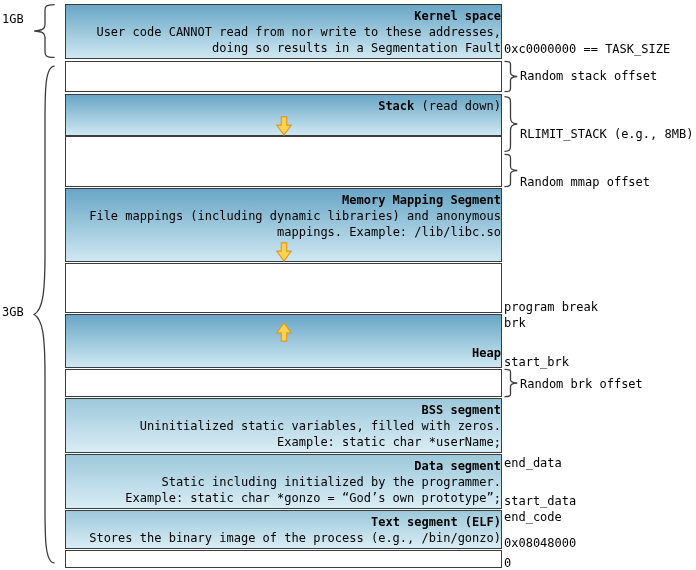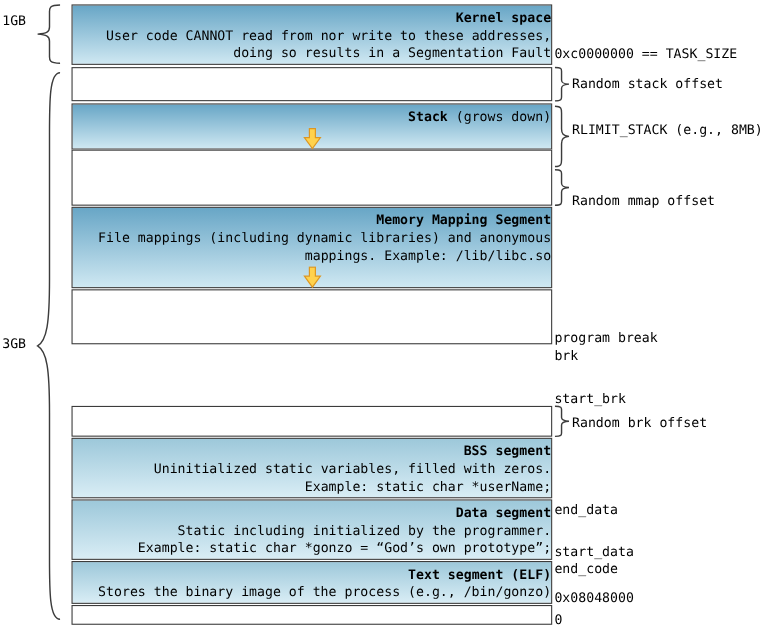--- a/index.html
+++ b/index.html
@@ -47,21 +47,21 @@
       <div class="line">User code CANNOT read from nor write to these addresses,</div>
       <div class="line">doing so results in a Segmentation Fault</div>
     </div>
   </div>
 
   <div class="box empty" style="top:61px; height:31px;"></div>
 
   <div class="box dark" style="top:94px; height:42px;">
     <div class="pad">
       <div class="line">
-        <span class="bold">Stack</span><span> (grows down)</span>
+        <span class="bold">Stack</span><span> (read down)</span>
       </div>
       <svg class="arrow" width="20" height="20" viewBox="0 0 20 22">
         <path d="M7,1 L13,1 L13,10 L18,10 L10,21 L2,10 L7,10 Z"></path>
       </svg>
     </div>
   </div>
 
   <div class="box empty" style="top:136px; height:51px;"></div>
 
   <div class="box dark" style="top:188px; height:74px;">
@@ -70,20 +70,28 @@
       <div class="line">File mappings (including dynamic libraries) and anonymous</div>
       <div class="line">mappings. Example: /lib/libc.so</div>
       <svg class="arrow" width="20" height="20" viewBox="0 0 20 22">
         <path d="M7,1 L13,1 L13,10 L18,10 L10,21 L2,10 L7,10 Z"></path>
       </svg>
     </div>
   </div>
 
   <div class="box empty" style="top:263px; height:50px;"></div>
 
+  <div class="box dark" style="top:314px; height:54px;">
+    <div class="pad">
+      <svg class="arrow" style="margin-top:4px;" width="20" height="20" viewBox="0 0 20 22">
+        <path d="M7,21 L13,21 L13,12 L18,12 L10,1 L2,12 L7,12 Z"></path>
+      </svg>
+      <div class="line bold" style="margin-top:3px;">Heap</div>
+    </div>
+  </div>
 
   <div class="box empty" style="top:369px; height:28px;"></div>
 
   <div class="box light" style="top:398px; height:55px;">
     <div class="pad">
       <div class="line bold">BSS segment</div>
       <div class="line">Uninitialized static variables, filled with zeros.</div>
       <div class="line">Example: static char *userName;</div>
     </div>
   </div>
@@ -113,21 +121,21 @@
   </svg>
   <svg class="brace" style="left:503px; top:154px; width:15px; height:33px;" viewBox="0 0 20 100" preserveAspectRatio="none">
     <path d="M 2,1 C 10,1 10,6 10,12 L 10,38 C 10,46 12,49 19,50 C 12,51 10,54 10,62 L 10,88 C 10,94 10,99 2,99"></path>
   </svg>
   <svg class="brace" style="left:503px; top:369px; width:15px; height:28px;" viewBox="0 0 20 100" preserveAspectRatio="none">
     <path d="M 2,1 C 10,1 10,6 10,12 L 10,38 C 10,46 12,49 19,50 C 12,51 10,54 10,62 L 10,88 C 10,94 10,99 2,99"></path>
   </svg>
 
   <div class="rlabel" style="top:42px;">0xc0000000 == TASK_SIZE</div>
   <div class="rlabel braced" style="top:69px;">Random stack offset</div>
-  <div class="rlabel braced" style="top:111px;">RLIMIT_STACK (e.g., 8MB)</div>
+  <div class="rlabel braced" style="top:127px;">RLIMIT_STACK (e.g., 8MB)</div>
   <div class="rlabel braced" style="top:175px;">Random mmap offset</div>
   <div class="rlabel" style="top:300px;">program break</div>
   <div class="rlabel" style="top:316px;text-align:right;">brk</div>
   <div class="rlabel" style="top:355px;">start_brk</div>
   <div class="rlabel braced" style="top:377px;">Random brk offset</div>
   <div class="rlabel" style="top:456px;">end_data</div>
   <div class="rlabel" style="top:494px;">start_data</div>
   <div class="rlabel" style="top:510px;">end_code</div>
   <div class="rlabel" style="top:536px;">0x08048000</div>
   <div class="rlabel" style="top:556px;">0</div>

